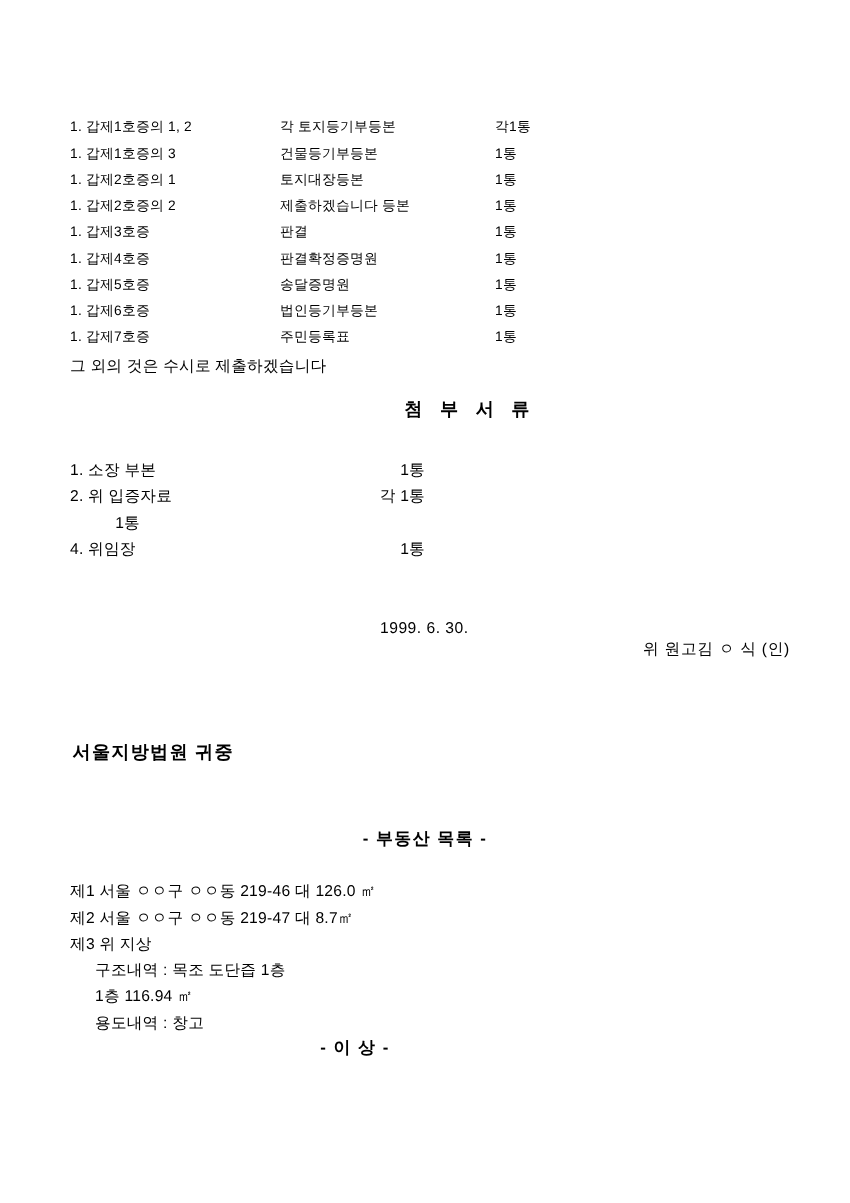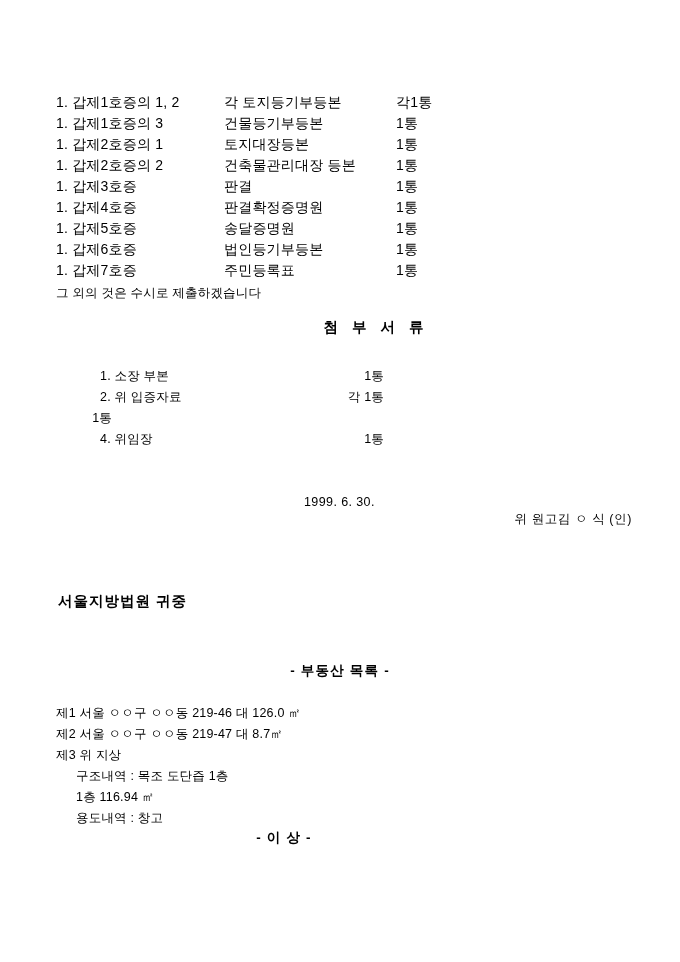--- a/index.html
+++ b/index.html
@@ -26,21 +26,21 @@
   .evidence-list {
     position: absolute;
     left: 56px;
     top: 94px;
     width: 400px;
   }
   .evidence-row {
     display: flex;
     align-items: baseline;
     height: 21px;
-    font-size: 14px;
+    font-size: 11px;
     letter-spacing: 0.2px;
     white-space: nowrap;
   }
   .ev-label {
     width: 168px;
     flex: 0 0 168px;
   }
   .ev-doc {
     width: 172px;
     flex: 0 0 172px;
@@ -81,21 +81,20 @@
     display: flex;
     align-items: baseline;
     height: 21px;
     font-size: 12.5px;
     letter-spacing: 0.2px;
     white-space: nowrap;
   }
   .at-label {
     width: 228px;
     flex: 0 0 228px;
-    margin-left: 44px;
   }
   .at-count {
     width: 56px;
     flex: 0 0 56px;
     text-align: right;
   }
 
   
   .doc-date {
     position: absolute;
@@ -184,21 +183,21 @@
       <span class="ev-doc">건물등기부등본</span>
       <span class="ev-count">1통</span>
     </div>
     <div class="evidence-row">
       <span class="ev-label">1. 갑제2호증의 1</span>
       <span class="ev-doc">토지대장등본</span>
       <span class="ev-count">1통</span>
     </div>
     <div class="evidence-row">
       <span class="ev-label">1. 갑제2호증의 2</span>
-      <span class="ev-doc">건축물관리대장 등본</span>
+      <span class="ev-doc">제출하겠습니다 등본</span>
       <span class="ev-count">1통</span>
     </div>
     <div class="evidence-row">
       <span class="ev-label">1. 갑제3호증</span>
       <span class="ev-doc">판결</span>
       <span class="ev-count">1통</span>
     </div>
     <div class="evidence-row">
       <span class="ev-label">1. 갑제4호증</span>
       <span class="ev-doc">판결확정증명원</span>

